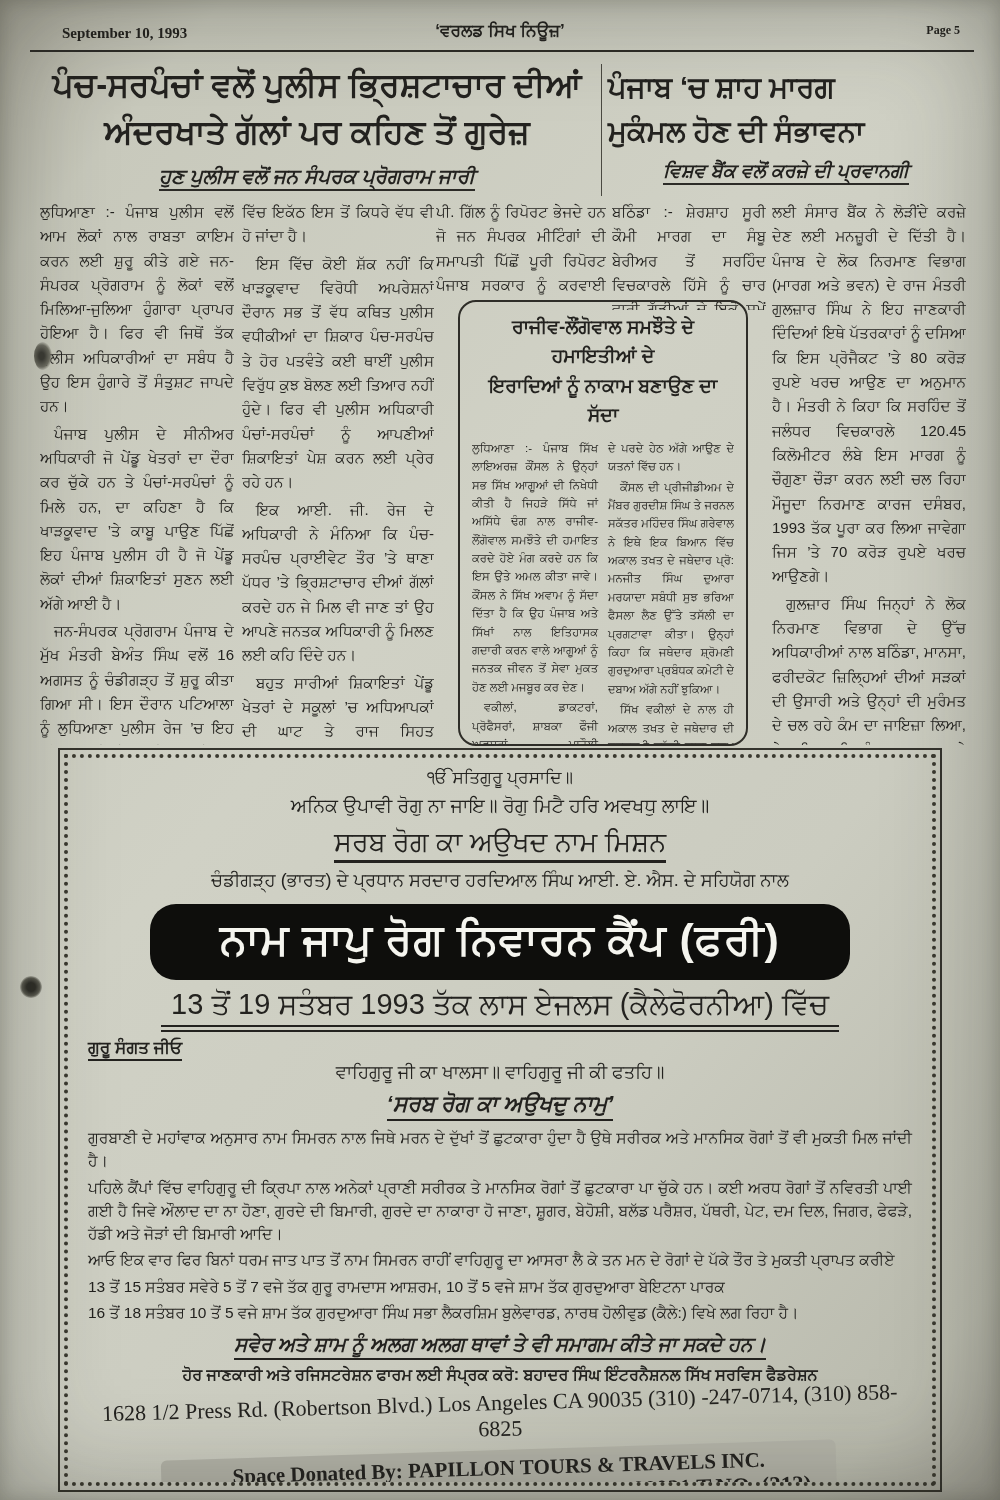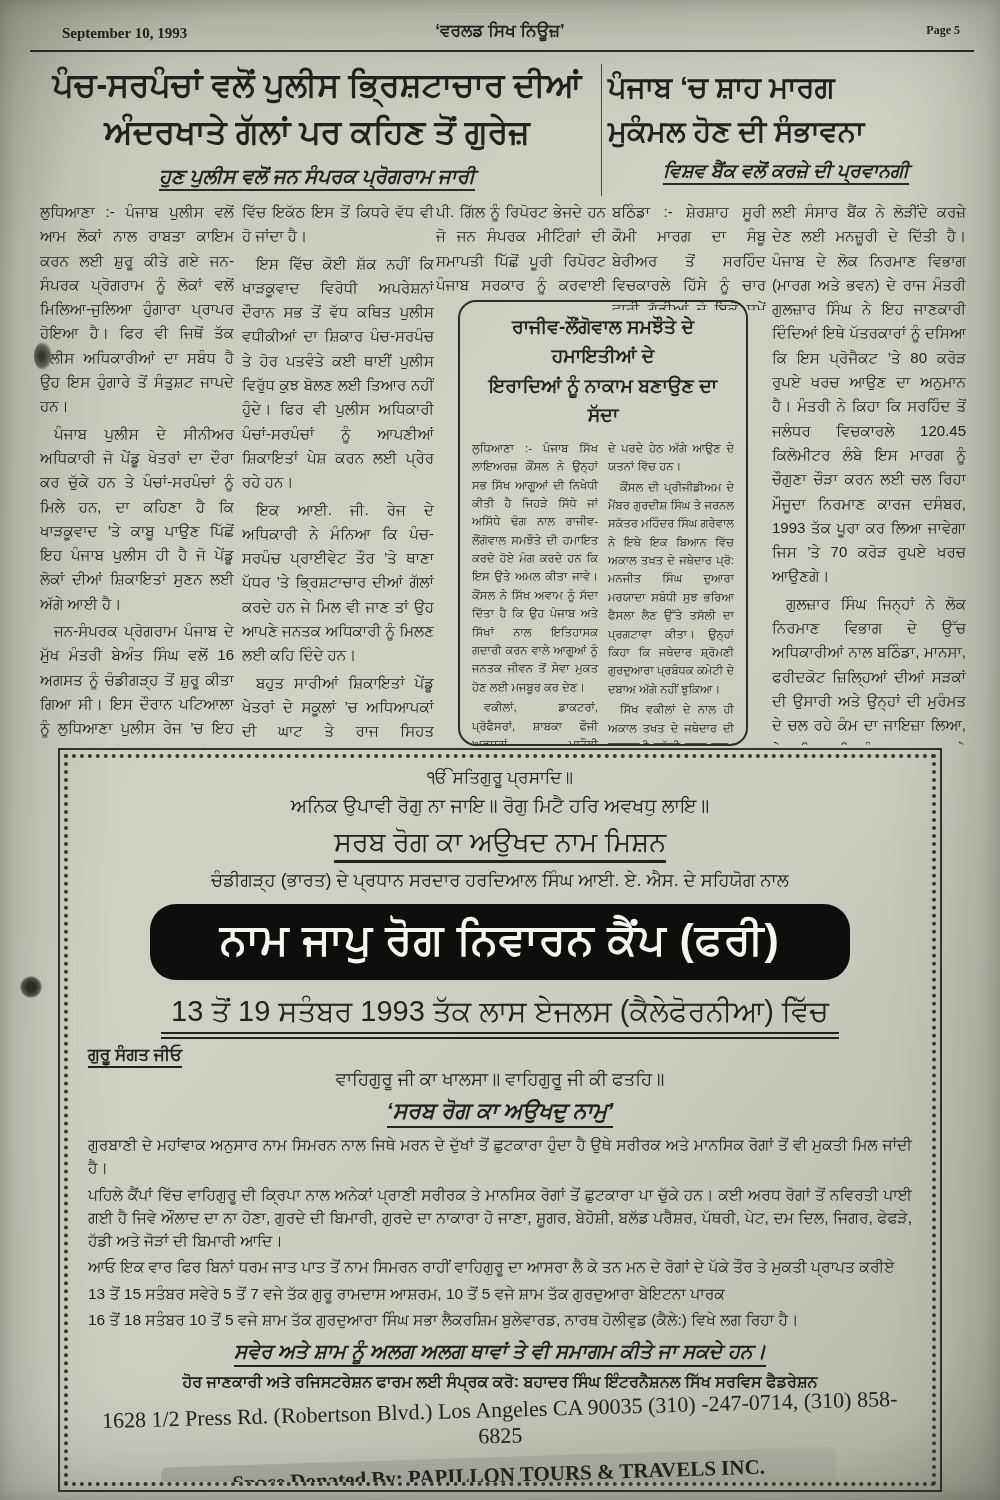--- a/index.html
+++ b/index.html
@@ -38,21 +38,21 @@
   
   .ad{position:absolute;left:58px;top:748px;width:884px;height:744px;border:2px solid #34332d;box-sizing:border-box;}
   .ad-inner{position:absolute;inset:4px;border:4px dotted #3a392f;padding:6px 20px;box-sizing:border-box;overflow:hidden;}
   .ad-invocation{text-align:center;font-size:17px;margin-top:4px;}
   .ad-verse{text-align:center;font-size:19px;margin-top:7px;}
   .ad-mission{text-align:center;font-size:27px;font-weight:normal;margin-top:10px;}
   .ad-mission span{border-bottom:3px solid #23221f;padding-bottom:3px;}
   .ad-patron{text-align:center;font-size:18px;margin-top:12px;}
   .ad-banner{margin:13px auto 0;width:700px;background:#0e0e0c;color:#f5f5ef;border-radius:26px;
     text-align:center;font-weight:bold;font-size:43px;padding:11px 0 15px;letter-spacing:1px;}
-  .ad-dates{text-align:center;margin-top:15px;}
+  .ad-dates{text-align:center;margin-top:8px;}
   .ad-dates span{font-size:29px;border-bottom:7px double #23221f;padding:0 10px 5px;}
   .ad-salutation{font-size:17px;font-weight:bold;margin-top:16px;}
   .ad-salutation span{border-bottom:2px solid #23221f;padding-bottom:2px;}
   .ad-greeting{text-align:center;font-size:18px;margin-top:4px;}
   .ad-theme{text-align:center;font-size:22px;font-weight:bold;font-style:italic;margin-top:8px;}
   .ad-theme span{border-bottom:2.5px solid #23221f;padding-bottom:3px;}
   .ad-body{font-size:15.5px;line-height:1.5;text-align:justify;margin-top:9px;}
   .ad-body p{margin:0 0 3px;}
   .ad-note{text-align:center;margin-top:9px;}
   .ad-note span{font-size:20px;font-weight:bold;font-style:italic;border-bottom:2px solid #23221f;padding-bottom:3px;}

